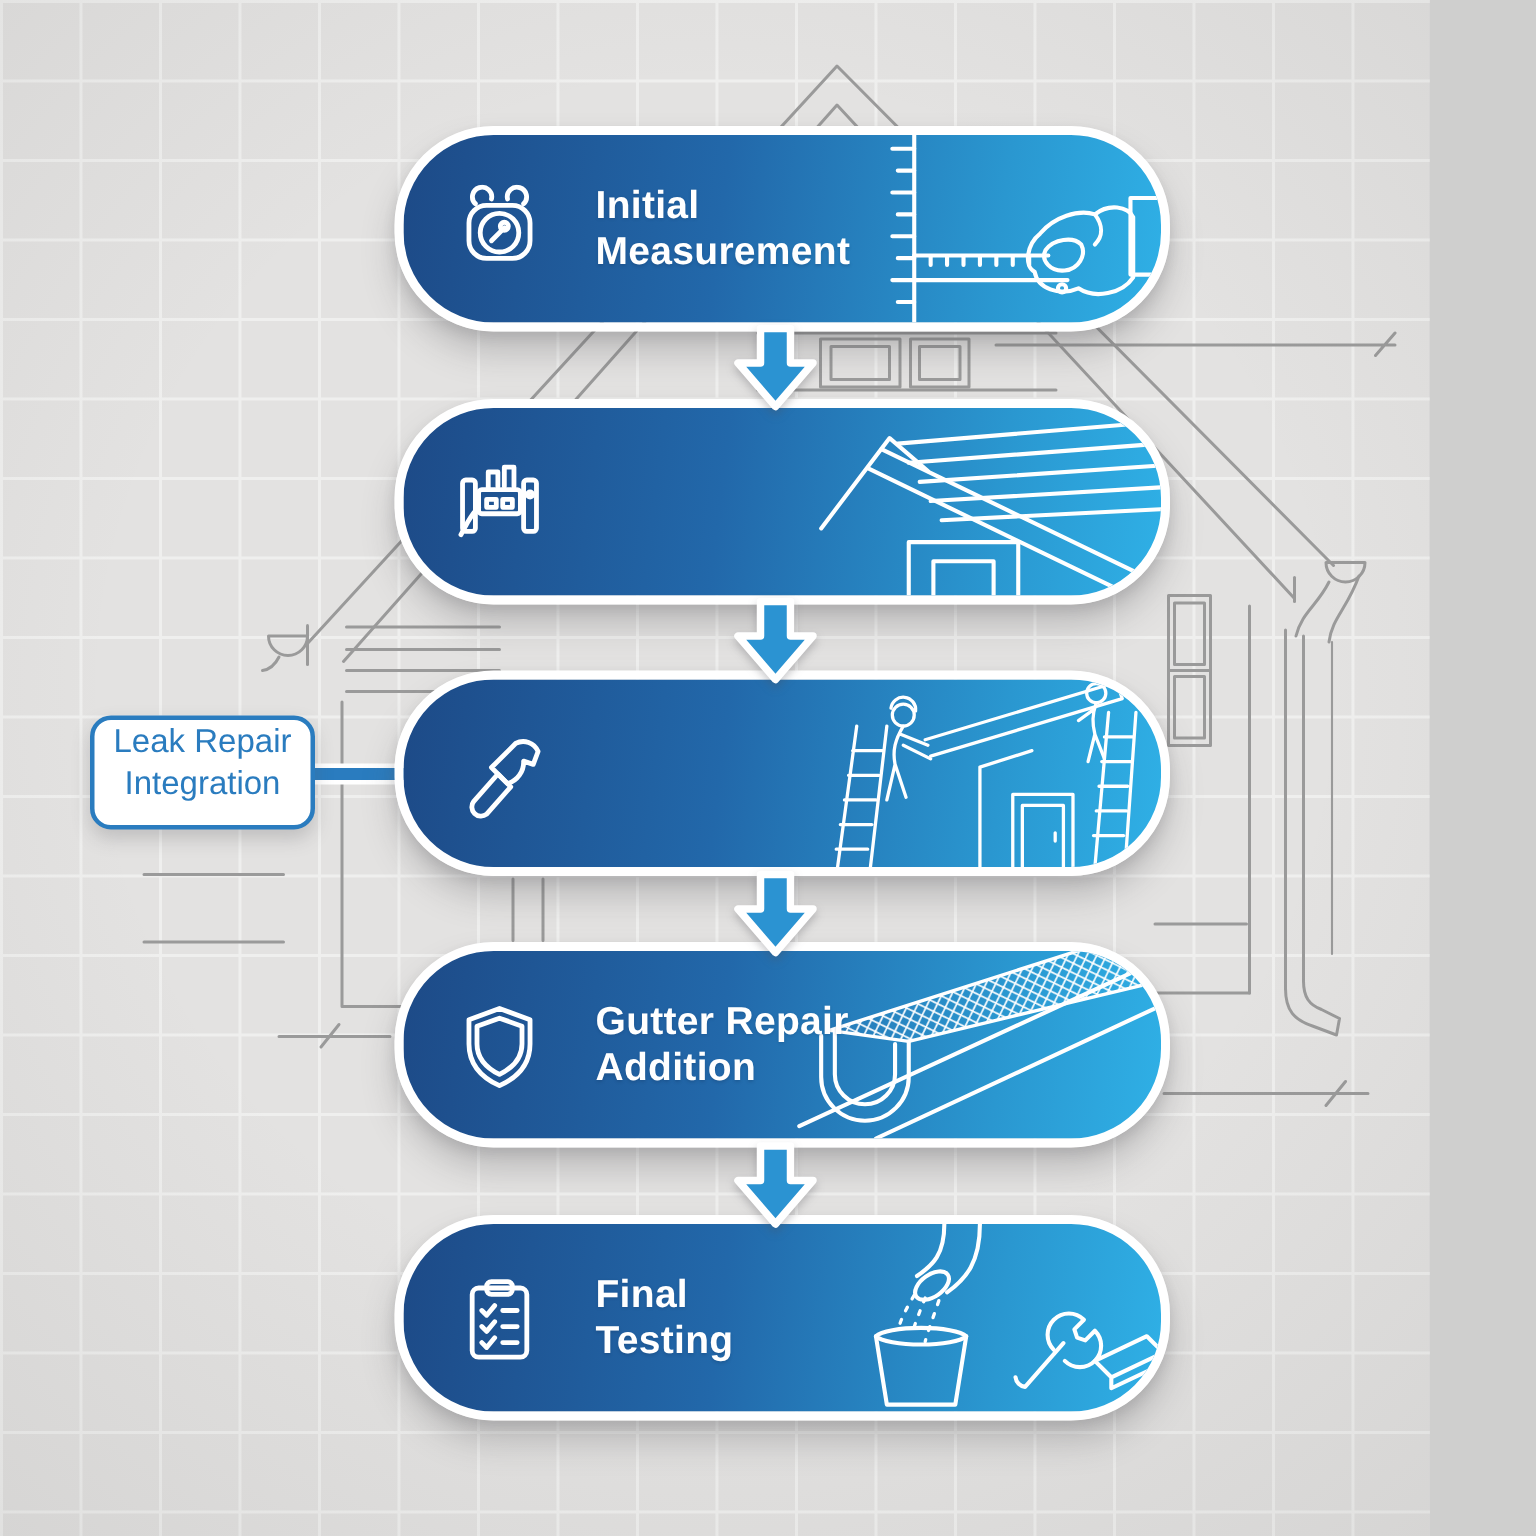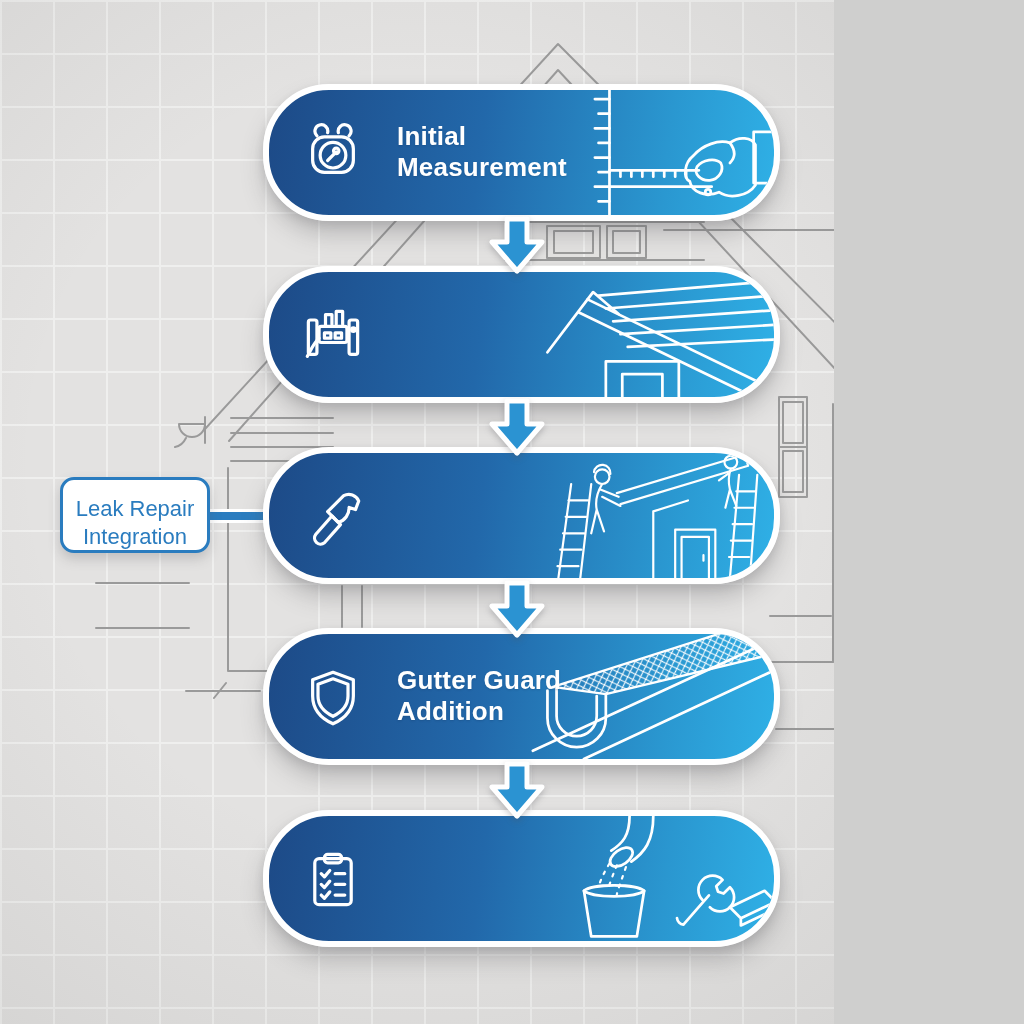--- a/index.html
+++ b/index.html
@@ -1,17 +1,17 @@
 <!DOCTYPE html>
 <html style="--page-bg: #e3e2e1; --grid-line: #efefee; --blueprint-line: #9a9a9a; --box-grad-start: #1d4a87; --box-grad-mid: #2a97d0; --box-grad-end: #2fb0e6; --box-border-white: #ffffff; --arrow-blue: #2b93d2; --callout-blue: #2a7cbf; --line-art-white: #ffffff; --title-white: #ffffff;"><head>
 <meta charset="utf-8">
 <style>
   html,body{margin:0;padding:0;background:#cfcfce;}
   #canvas{
-    position:relative;width:834px;height:1024px;overflow:hidden;
+    position:relative;width:953px;height:1024px;overflow:hidden;
     background-color:var(--page-bg,#e3e2e1);
     background-image:
       linear-gradient(to right, var(--grid-line,#efefee) 2px, transparent 2px),
       linear-gradient(to bottom, var(--grid-line,#efefee) 2px, transparent 2px);
     background-size:53px 53px;
     font-family:"Liberation Sans", sans-serif;
   }
   .vignette{position:absolute;inset:0;z-index:2;pointer-events:none;
     background:radial-gradient(circle at 50% 45%, rgba(0,0,0,0) 55%, rgba(100,100,98,0.10) 100%);}
   .blueprint{position:absolute;left:0;top:0;z-index:1;}
@@ -34,21 +34,21 @@
     color:var(--title-white,#ffffff);font-size:26px;font-weight:700;line-height:1.22;
     white-space:pre-line;letter-spacing:.2px;text-shadow:0 1px 2px rgba(20,50,90,.25);
   }
   .arrow{position:absolute;left:487px;width:60px;height:58px;z-index:6;
     filter:drop-shadow(0 3px 3px rgba(80,80,85,.30));}
   .arrow polygon{fill:var(--arrow-blue,#2b93d2);stroke:#ffffff;stroke-width:5;stroke-linejoin:round;}
 
   .callout{
     position:absolute;left:60px;top:477px;width:150px;height:76px;box-sizing:border-box;
     background:#ffffff;border:3px solid var(--callout-blue,#2a7cbf);border-radius:14px;
-    display:flex;align-items:flex-end;justify-content:center;text-align:center;
+    display:flex;align-items:flex-start;justify-content:center;text-align:center;
     color:var(--callout-blue,#2a7cbf);font-size:22px;line-height:1.25;white-space:pre-line;
     box-shadow:0 6px 12px rgba(90,90,95,.25);z-index:6;
   }
   .connector{
     position:absolute;left:202px;top:512px;width:68px;height:8px;
     background:var(--callout-blue,#2a7cbf);box-shadow:0 0 0 3px #ffffff;z-index:4;
   }
 </style>
 </head>
 <body>
@@ -195,21 +195,21 @@
         <path d="M52,62 V92 a32,32 0 0 0 64,0 V66"></path>
         <path d="M62,60 V90 a22,22 0 0 0 44,0 V68"></path>
       </g>
     </svg>
     <svg class="step-icon" viewBox="0 0 56 56">
       <g class="art">
         <path d="M28,5 L47,12 V27 C47,40 39,48 28,53 C17,48 9,40 9,27 V12 Z"></path>
         <path d="M28,11 L42,16 V27 C42,36 36,42 28,46 C20,42 14,36 14,27 V16 Z"></path>
       </g>
     </svg>
-    <div class="step-title">Gutter Guard
+    <div class="step-title">Gutter Repair
 Addition</div>
   </div>
 
   <svg class="arrow" style="top:761px" viewBox="0 0 60 58">
     <polygon points="20,3 40,3 40,26 55,26 30,55 5,26 20,26"></polygon>
   </svg>
 
   <div class="step-box" style="top:810px">
     <svg class="illus" viewBox="0 0 300 137" preserveAspectRatio="xMaxYMid meet">
       <g class="art">
@@ -225,15 +225,17 @@
     </svg>
     <svg class="step-icon" viewBox="0 0 56 56">
       <g class="art">
         <rect x="11" y="9" width="34" height="43" rx="4"></rect>
         <rect x="20" y="5" width="16" height="8" rx="3"></rect>
         <path d="M17,23 l3,3 l5,-6 M30,23 H39"></path>
         <path d="M17,33 l3,3 l5,-6 M30,33 H39"></path>
         <path d="M17,43 l3,3 l5,-6 M30,43 H39"></path>
       </g>
     </svg>
+    <div class="step-title">Final
+Testing</div>
   </div>
 
 </div>
 
 </body></html>

